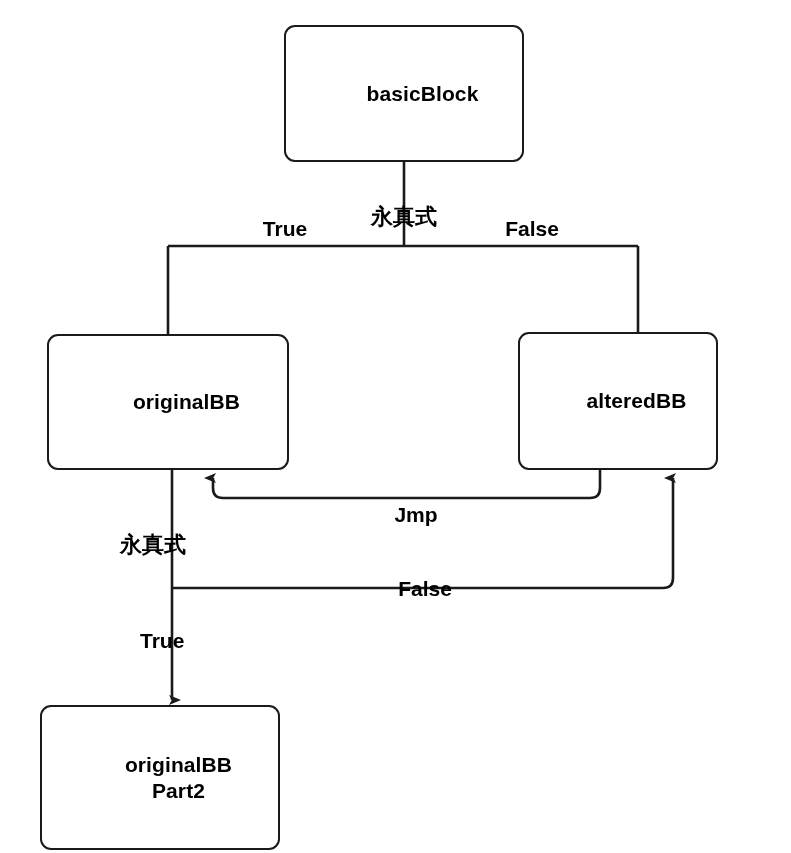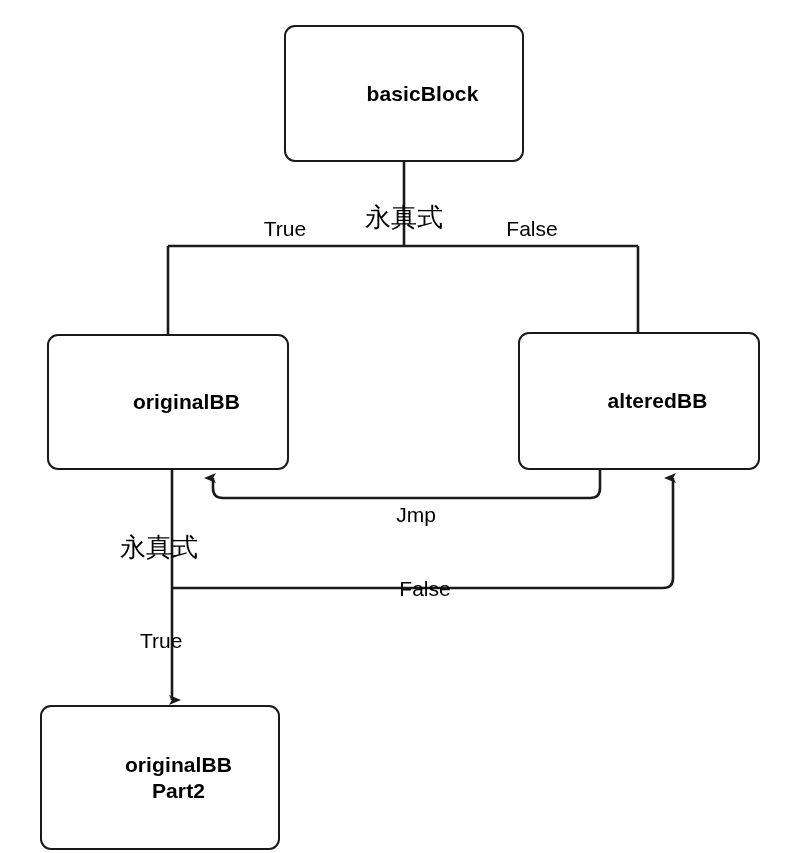--- a/index.html
+++ b/index.html
@@ -44,30 +44,30 @@
     font-weight: bold;
     font-size: 21px;
     line-height: 1.22;
     color: #000000;
     letter-spacing: 0.1px;
     white-space: pre-line;
   }
   .edge-label {
     position: absolute;
     font-size: 21px;
-    font-weight: normal;
+    font-weight: bold;
     color: #000000;
     background: transparent;
     white-space: nowrap;
     z-index: 4;
     line-height: 1;
   }
   .edge-label.cjk {
     font-family: "DejaVu Sans", "Liberation Sans", sans-serif;
-    font-size: 26px;
+    font-size: 22px;
   }
   .lbl-center {
     transform: translate(-50%, -50%);
   }
 </style>
 </head>
 <body>
 
 <div id="diagram-root">
 
@@ -100,21 +100,21 @@
   </svg>
 
   <div class="node-box" id="node-basicBlock" style="left:284px; top:25px; width:240px; height:137px;">
     <span class="node-label">basicBlock</span>
   </div>
 
   <div class="node-box" id="node-originalBB" style="left:47px; top:334px; width:242px; height:136px;">
     <span class="node-label">originalBB</span>
   </div>
 
-  <div class="node-box" id="node-alteredBB" style="left:518px; top:332px; width:242px; height:138px;">
+  <div class="node-box" id="node-alteredBB" style="left:518px; top:332px; width:200px; height:138px;">
     <span class="node-label">alteredBB</span>
   </div>
 
   <div class="node-box" id="node-originalBBPart2" style="left:40px; top:705px; width:240px; height:145px;">
     <span class="node-label">originalBB
 Part2</span>
   </div>
 
   <span class="edge-label cjk lbl-center" style="left:404px; top:217px;">永真式</span>
 

